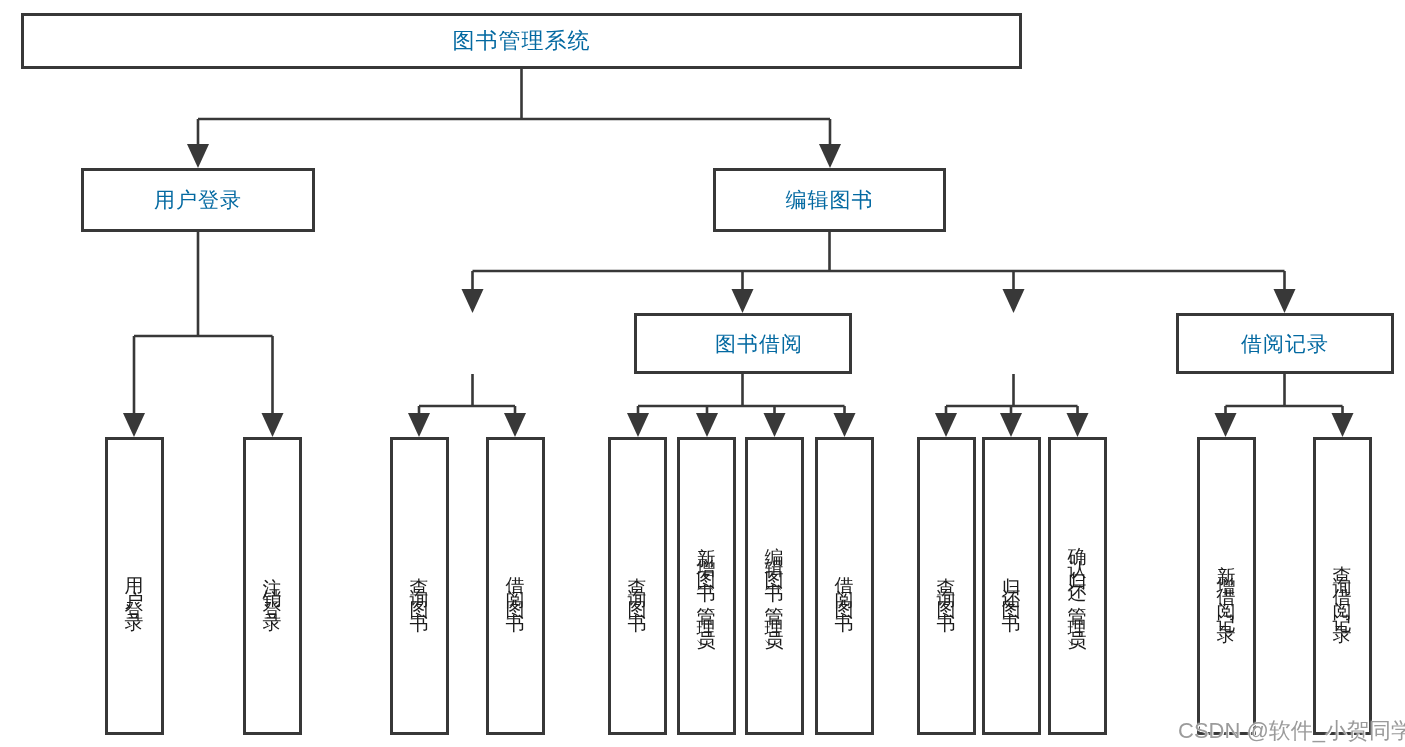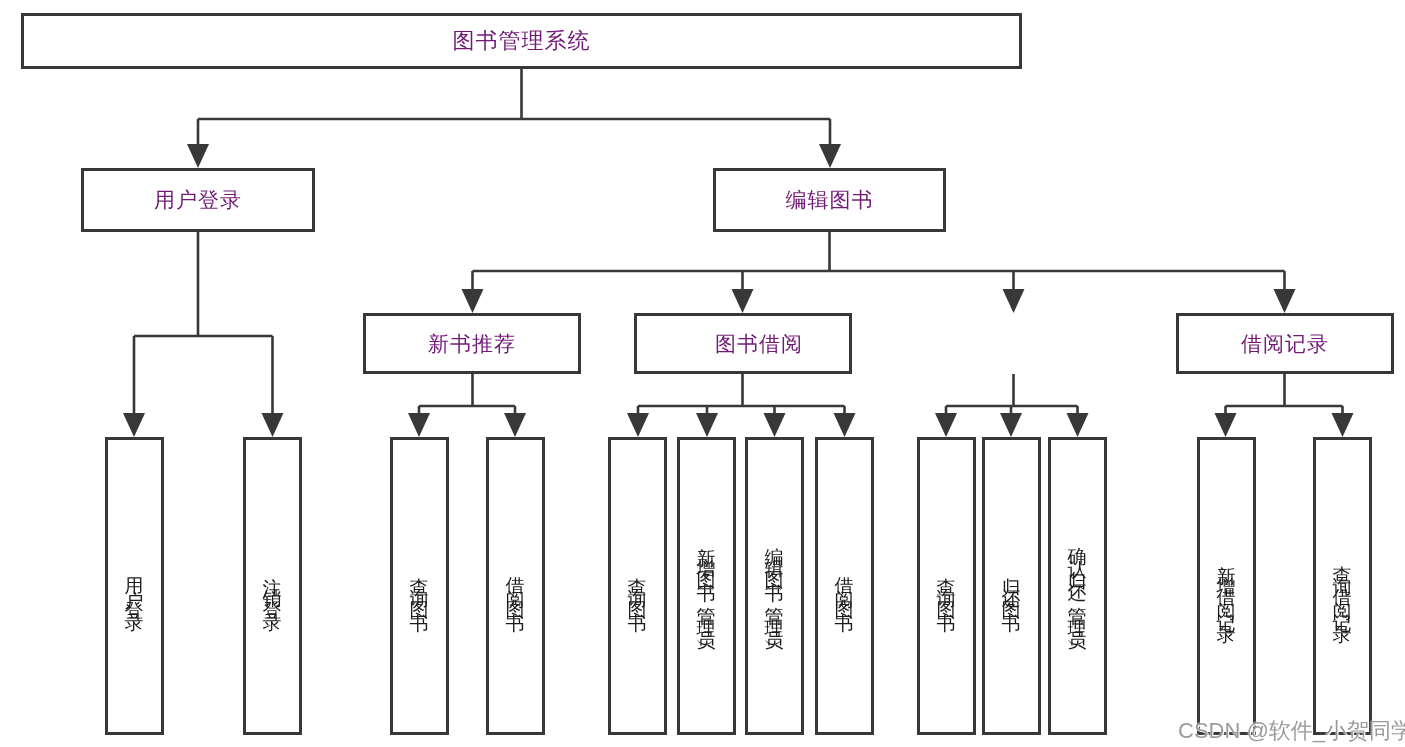--- a/index.html
+++ b/index.html
@@ -11,21 +11,21 @@
     overflow:hidden;
   }
   .connectors{position:absolute;left:0;top:0;z-index:1;}
   .node{
     position:absolute;
     box-sizing:border-box;
     border:3px solid #383838;
     background:#ffffff;
     display:flex;align-items:center;justify-content:center;
     z-index:2;
-    color:#701a75;
+    color:#0369a1;
   }
   .node-root{left:21px;top:13px;width:1001px;height:56px;font-size:22px;letter-spacing:1px;}
   .node-l2{top:168px;height:64px;font-size:21px;letter-spacing:1px;}
   .node-l3{top:313px;width:218px;height:61px;font-size:21px;letter-spacing:1px;}
   .leaf{
     position:absolute;top:437px;height:298px;width:59px;
     box-sizing:border-box;border:3px solid #383838;background:#ffffff;
     display:flex;align-items:center;justify-content:center;z-index:2;
   }
   .leaf span{
@@ -85,23 +85,20 @@
     <span>图书管理系统</span>
   </div>
 
   <div class="node node-l2" style="left:81px;width:234px;">
     <span>用户登录</span>
   </div>
   <div class="node node-l2" style="left:713px;width:233px;">
     <span>编辑图书</span>
   </div>
 
-  <div class="node node-l3" style="left:363px;">
-    <span>新书推荐</span>
-  </div>
   <div class="node node-l3" style="left:634px;padding-left:32px;">
     <span>图书借阅</span>
   </div>
   <div class="node node-l3" style="left:1176px;">
     <span>借阅记录</span>
   </div>
 
   <div class="leaf" style="left:105px;">
     <span>用户登录</span>
   </div>

